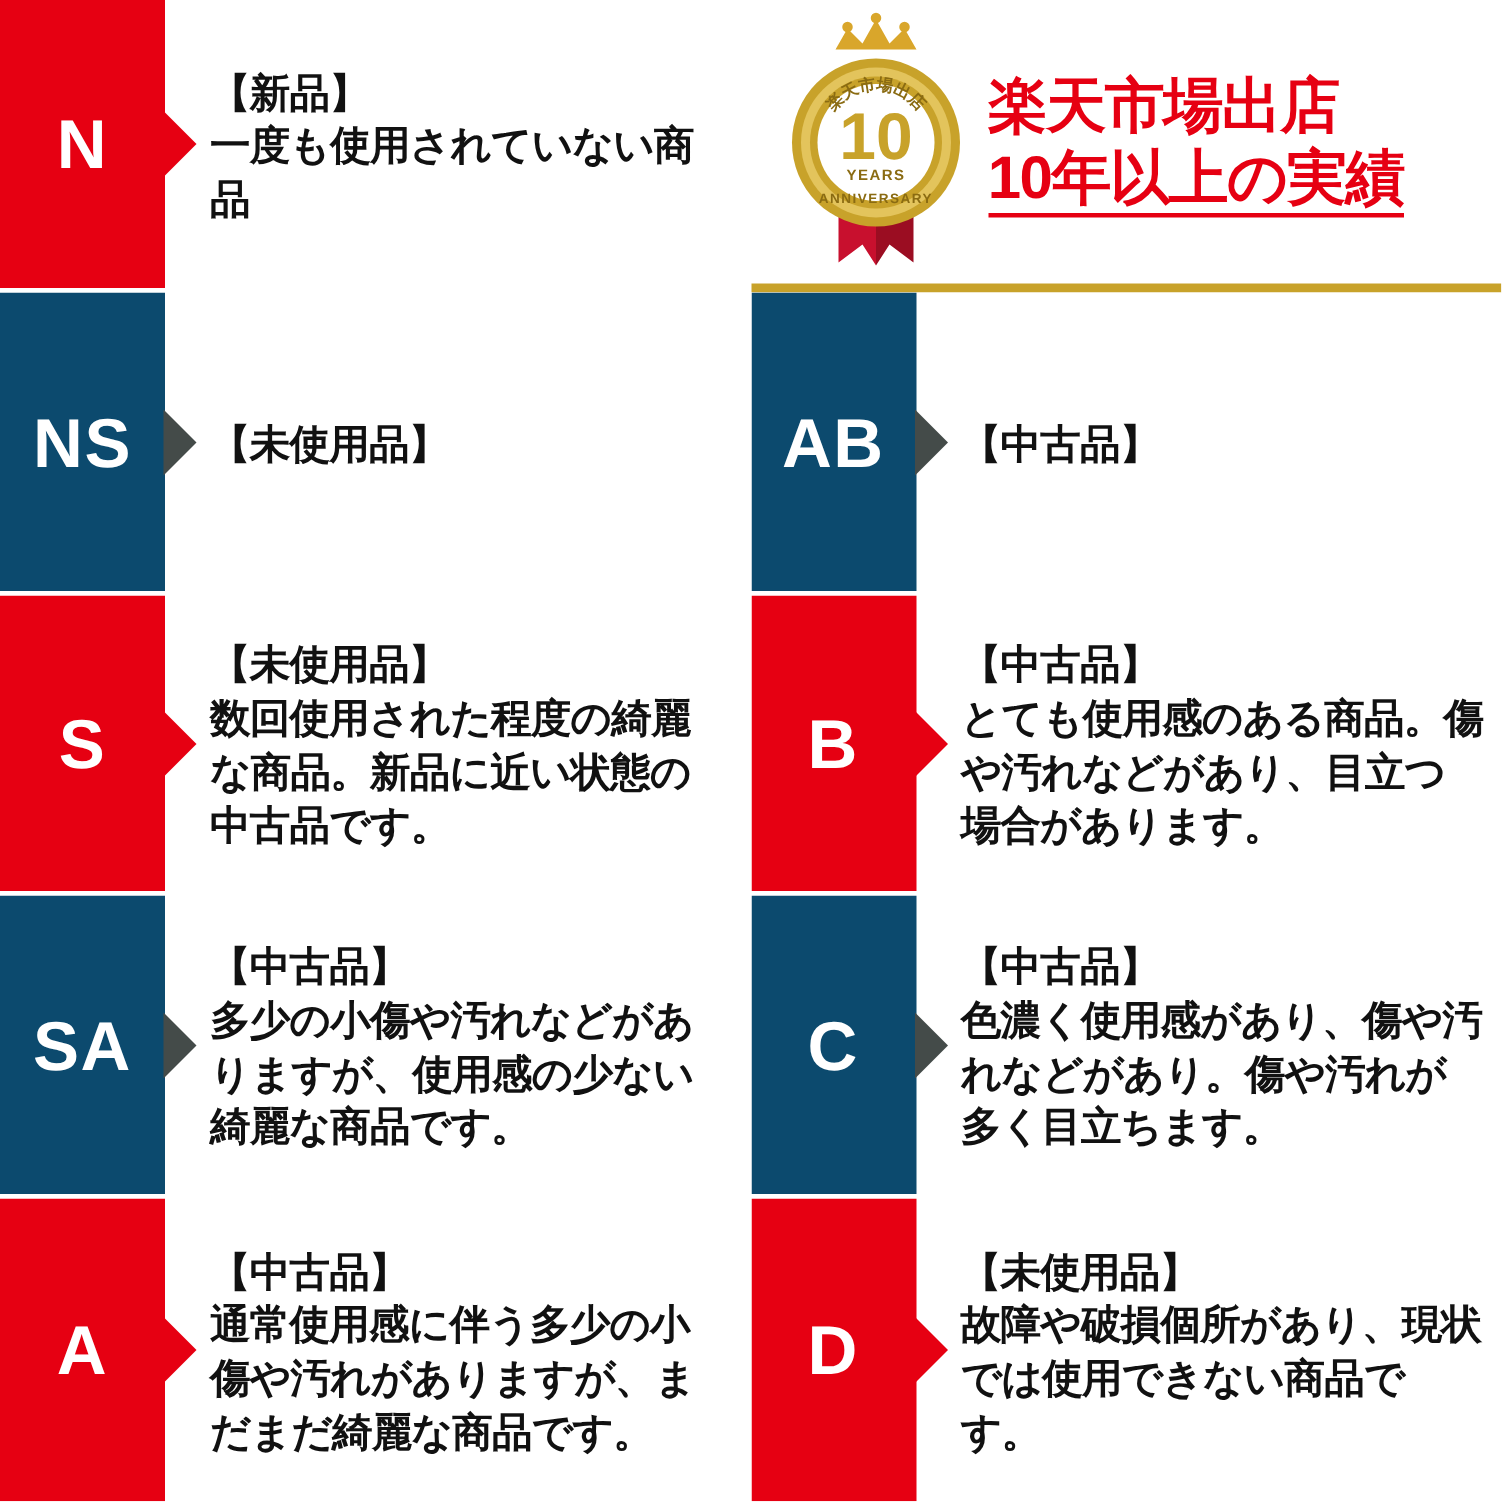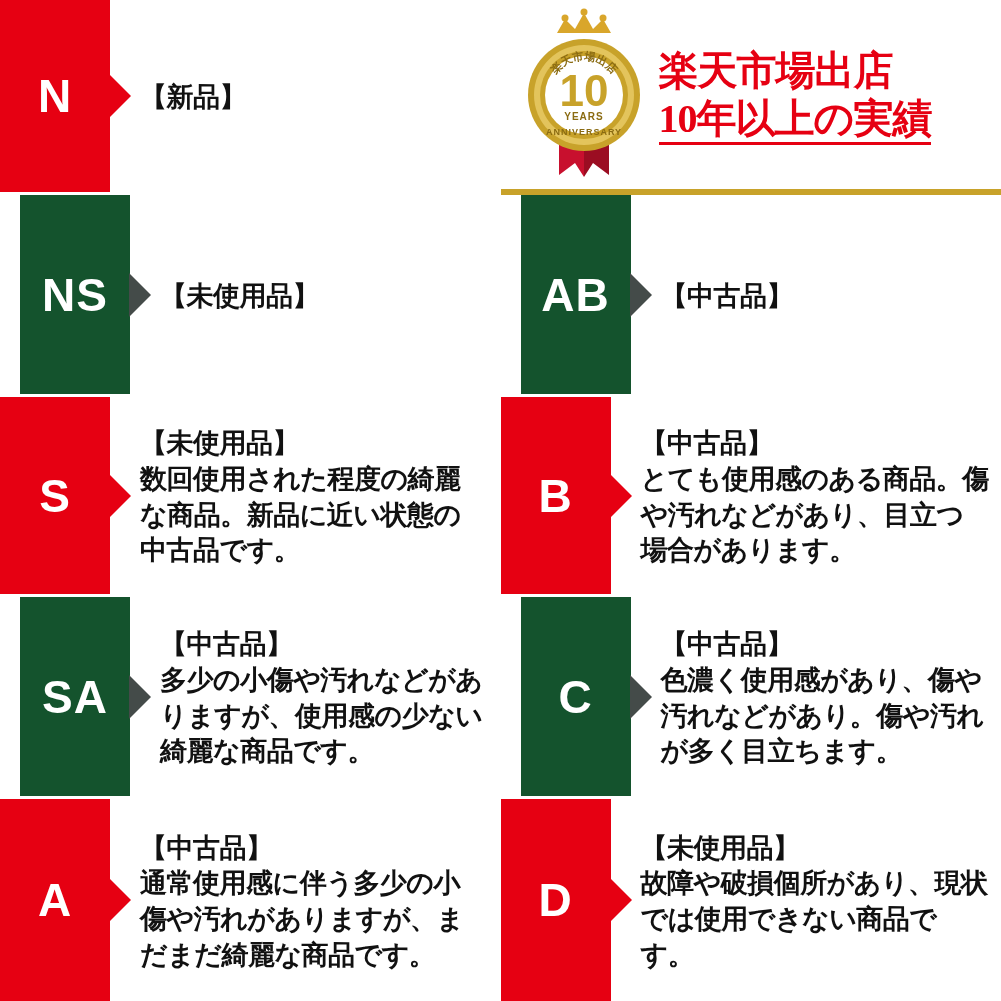--- a/index.html
+++ b/index.html
@@ -45,21 +45,21 @@
     display: flex;
     align-items: center;
     justify-content: center;
     color: #ffffff;
     font-weight: bold;
     font-size: 46px;
     letter-spacing: 1px;
     line-height: 1;
   }
   .rank.red { background: #e60012; }
-  .rank.gray { background: #14532d; margin-left: 20px; }
+  .rank.gray { background: #0c4a6e; }
   
   .rank::after {
     content: "";
     position: absolute;
     right: -21px;
     top: 50%;
     transform: translateY(-50%);
     width: 0;
     height: 0;
     border-top: 22px solid transparent;
@@ -104,21 +104,21 @@
     height: 175px;
     margin-right: 10px;
   }
   .promo-text {
     color: #e60012;
     font-weight: bold;
     font-size: 40px;
     line-height: 1.2;
     letter-spacing: -1px;
   }
-  .promo-text .l2 { position: relative; display: inline-block; font-family: Liberation Serif, serif; }
+  .promo-text .l2 { position: relative; display: inline-block; }
   .promo-text .l2::after {
     content: "";
     position: absolute;
     left: 0; right: 0;
     bottom: -2px;
     height: 3px;
     background: #e60012;
   }
 </style>
 </head>
@@ -126,20 +126,21 @@
 
 <div class="sheet">
   <div class="grid">
 
     <div class="cell">
       <div class="rank red">
         <span>N</span>
       </div>
       <div class="desc">
         <span class="title">【新品】</span>
+        <span class="body">一度も使用されていない商品</span>
       </div>
     </div>
 
     <div class="promo">
       <div class="badge">
         <svg viewBox="0 0 130 175" width="130" height="175" aria-hidden="true">
 
           <path d="M40 118 L40 168 L56 156 L65 170 L65 118 Z" fill="#c8102e"></path>
           <path d="M90 118 L90 168 L74 156 L65 170 L65 118 Z" fill="#9b0d22"></path>
 

